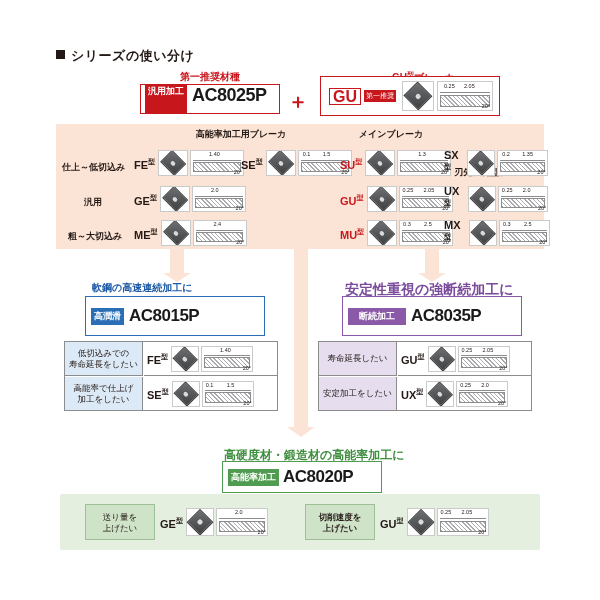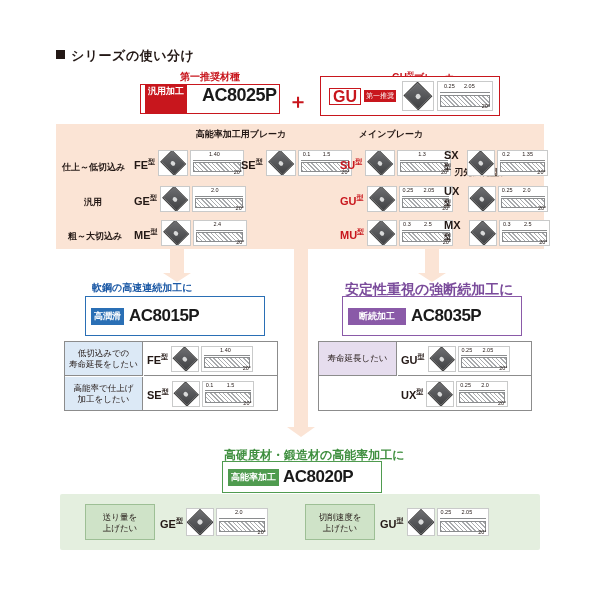--- a/index.html
+++ b/index.html
@@ -17,21 +17,21 @@
   #heading .sq{display:inline-block;width:9px;height:9px;background:#231815;margin-right:6px;vertical-align:1px;}
 
   
   #top-label{left:180px;top:70px;font-size:10px;font-weight:bold;color:#c8161d;}
   #gu-label{left:392px;top:70px;font-size:10px;font-weight:bold;color:#c8161d;}
 
   .redbox{border:1.6px solid #c8161d;background:#ffffff;box-sizing:border-box;}
 
   #main-grade{left:140px;top:84px;width:140px;height:30px;display:flex;}
   .use-tag{background:#c8161d;color:#fff;font-size:9px;font-weight:bold;padding:2px 3px;margin-left:4px;line-height:1;}
-  .grade-big{font-size:18px;font-weight:bold;color:#1a1a1a;margin-left:15px;letter-spacing:-.5px;}
+  .grade-big{font-size:18px;font-weight:bold;color:#1a1a1a;margin-left:5px;letter-spacing:-.5px;}
 
   #plus{left:288px;top:88px;font-size:20px;font-weight:bold;color:#c8161d;}
 
   #gu-box{left:320px;top:76px;width:180px;height:40px;display:flex;align-items:center;}
   .gu-code{font-size:16px;font-weight:bold;color:#c8161d;background:#fff;border:1px solid #c8161d;padding:0 3px;margin-left:4px;line-height:15px;}
   .sup-type{font-size:7px;color:#c8161d;vertical-align:super;}
   .first-tag{background:#c8161d;color:#fff;font-size:7px;padding:1px 2px;margin-left:3px;}
 
   
   #matrix{left:56px;top:124px;width:488px;height:125px;}
@@ -341,20 +341,21 @@
       </div>
     <div class="sect" style="width:52px;height:26px;margin-left:2px;">
       <div class="dimtxt" style="left:3px;top:0;">0.25</div>
       <div class="dimtxt" style="left:24px;top:0;">2.05</div>
       <div class="edge"></div>
         <div class="hatch"></div>
       <div class="dimtxt" style="right:1px;bottom:0;">20°</div>
     </div>
   </div>
 
+  <div class="bl-cell pu-left" style="left:0;top:35px;width:78px;height:33px;border-right:1px solid #8c8c8c;display:flex;align-items:center;justify-content:center;">安定加工をしたい</div>
   <div class="bl-cell" style="left:79px;top:35px;width:133px;height:33px;display:flex;align-items:center;">
     <span class="code" style="margin-left:3px;"><span>UX</span><span class="t">型</span></span>
     <div class="pic" style="width:28px;height:26px;margin-left:3px;">
         <div class="dia"></div>
       </div>
     <div class="sect" style="width:52px;height:26px;margin-left:2px;">
       <div class="dimtxt" style="left:3px;top:0;">0.25</div>
       <div class="dimtxt" style="left:24px;top:0;">2.0</div>
       <div class="edge"></div>
         <div class="hatch"></div>
@@ -379,21 +380,21 @@
       </div>
     <div class="sect" style="width:52px;height:28px;margin-left:2px;">
       <div class="dimtxt" style="left:18px;top:0;">2.0</div>
       <div class="dimtxt" style="left:4px;top:9px;">0.25</div>
       <div class="edge"></div>
         <div class="hatch"></div>
       <div class="dimtxt" style="right:1px;bottom:0;">20°</div>
     </div>
   </div>
 
-  <div class="gr-cell gr-left" style="left:245px;top:10px;width:70px;height:36px;white-space:pre-line;">切削速度を
+  <div class="gr-cell gr-left" style="left:245px;top:10px;width:70px;height:36px;white-space:pre-line;font-weight:bold;">切削速度を
 上げたい</div>
   <div class="gr-cell" style="left:320px;top:10px;width:125px;height:36px;display:flex;align-items:center;">
     <span class="code"><span>GU</span><span class="t">型</span></span>
     <div class="pic" style="width:28px;height:28px;margin-left:3px;">
         <div class="dia"></div>
       </div>
     <div class="sect" style="width:52px;height:28px;margin-left:2px;">
       <div class="dimtxt" style="left:3px;top:0;">0.25</div>
       <div class="dimtxt" style="left:24px;top:0;">2.05</div>
       <div class="edge"></div>

